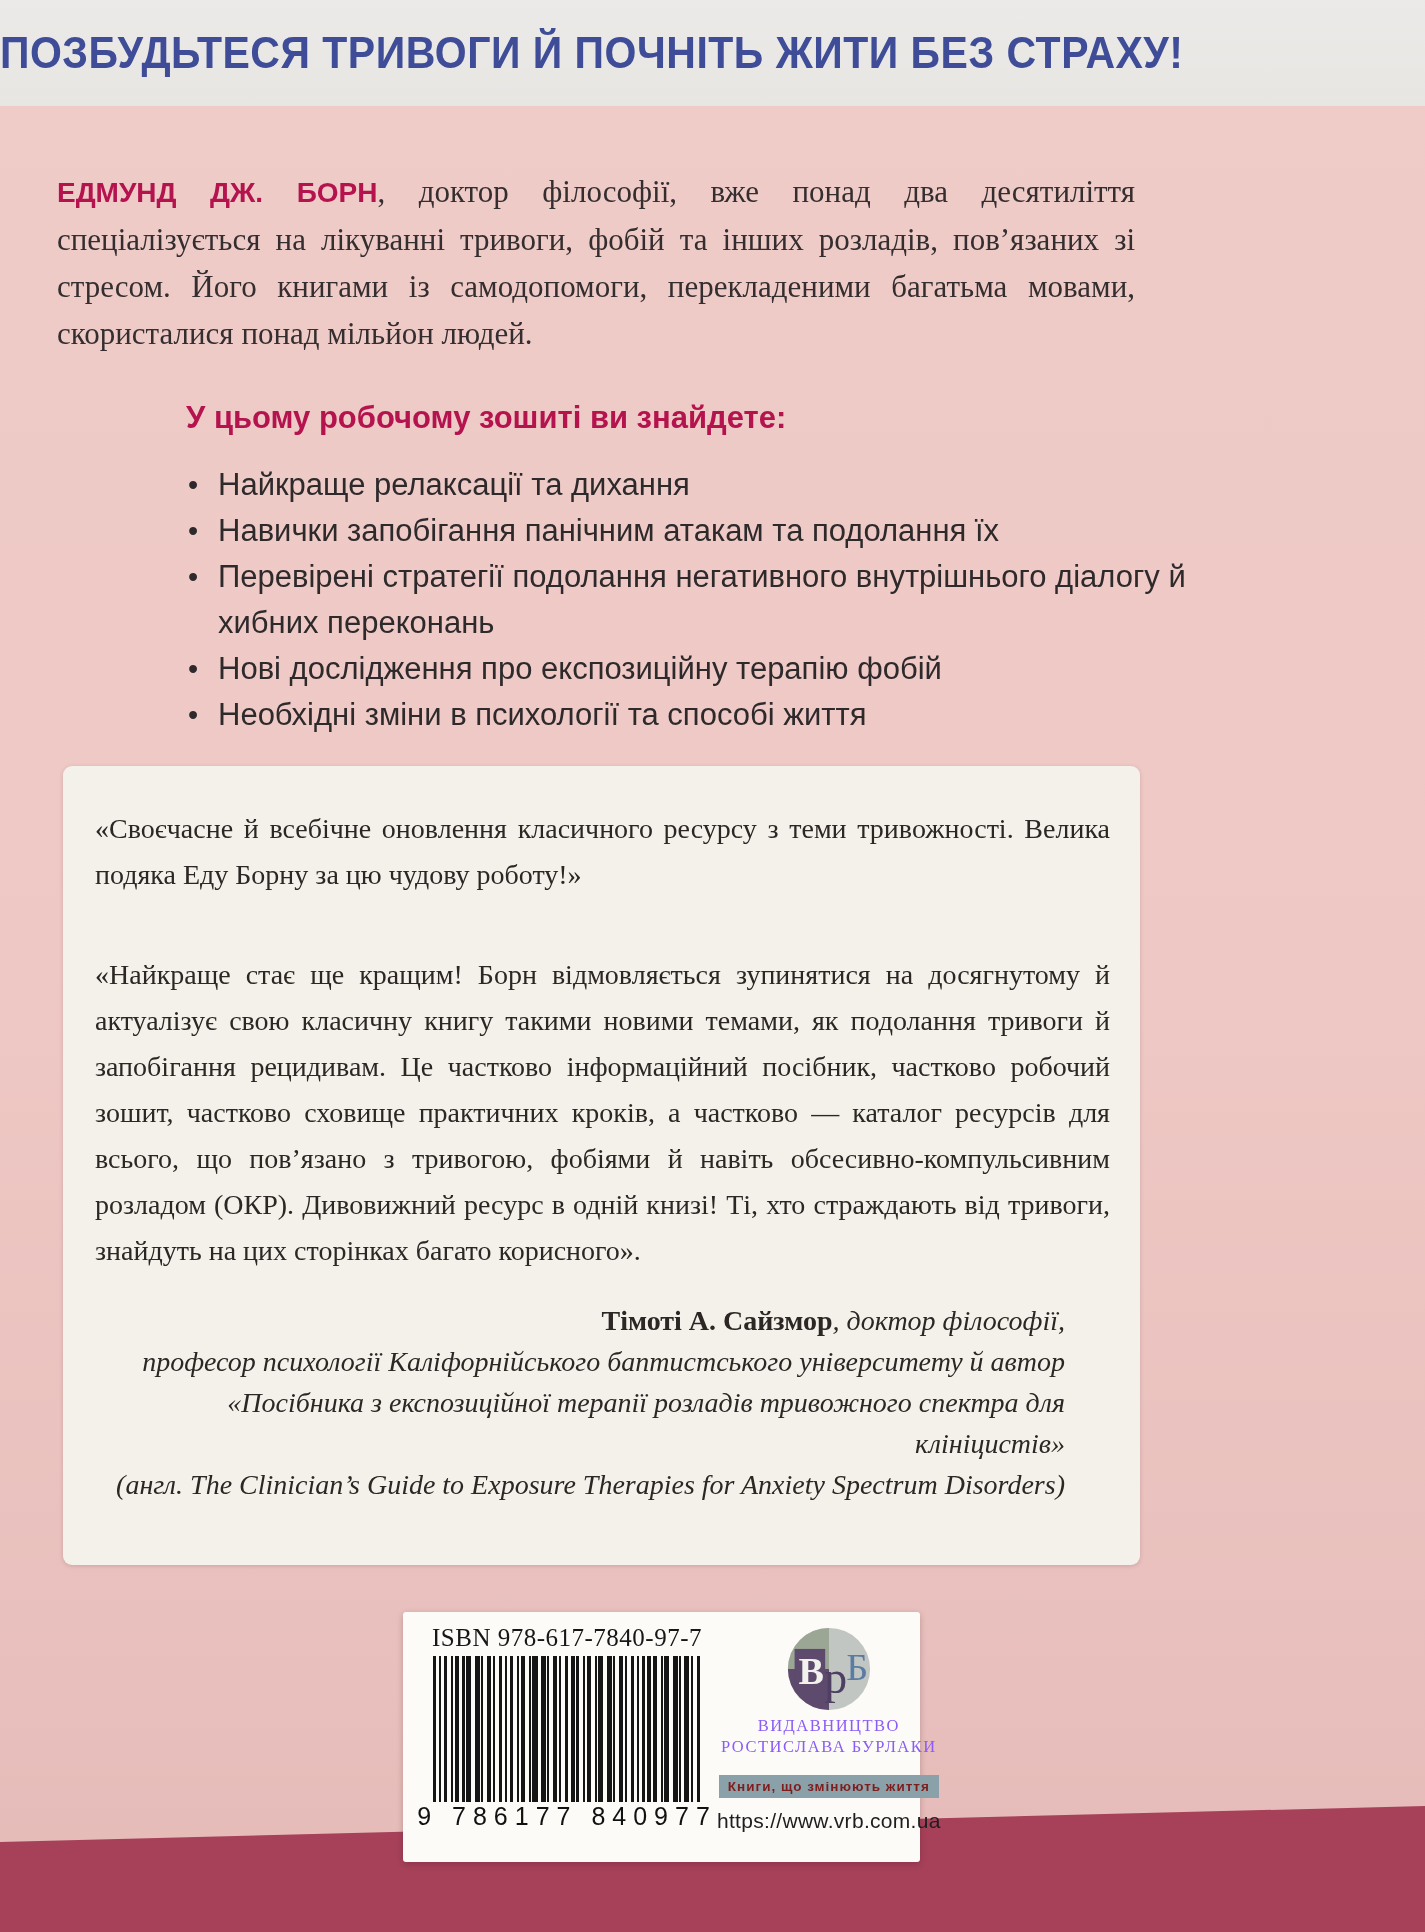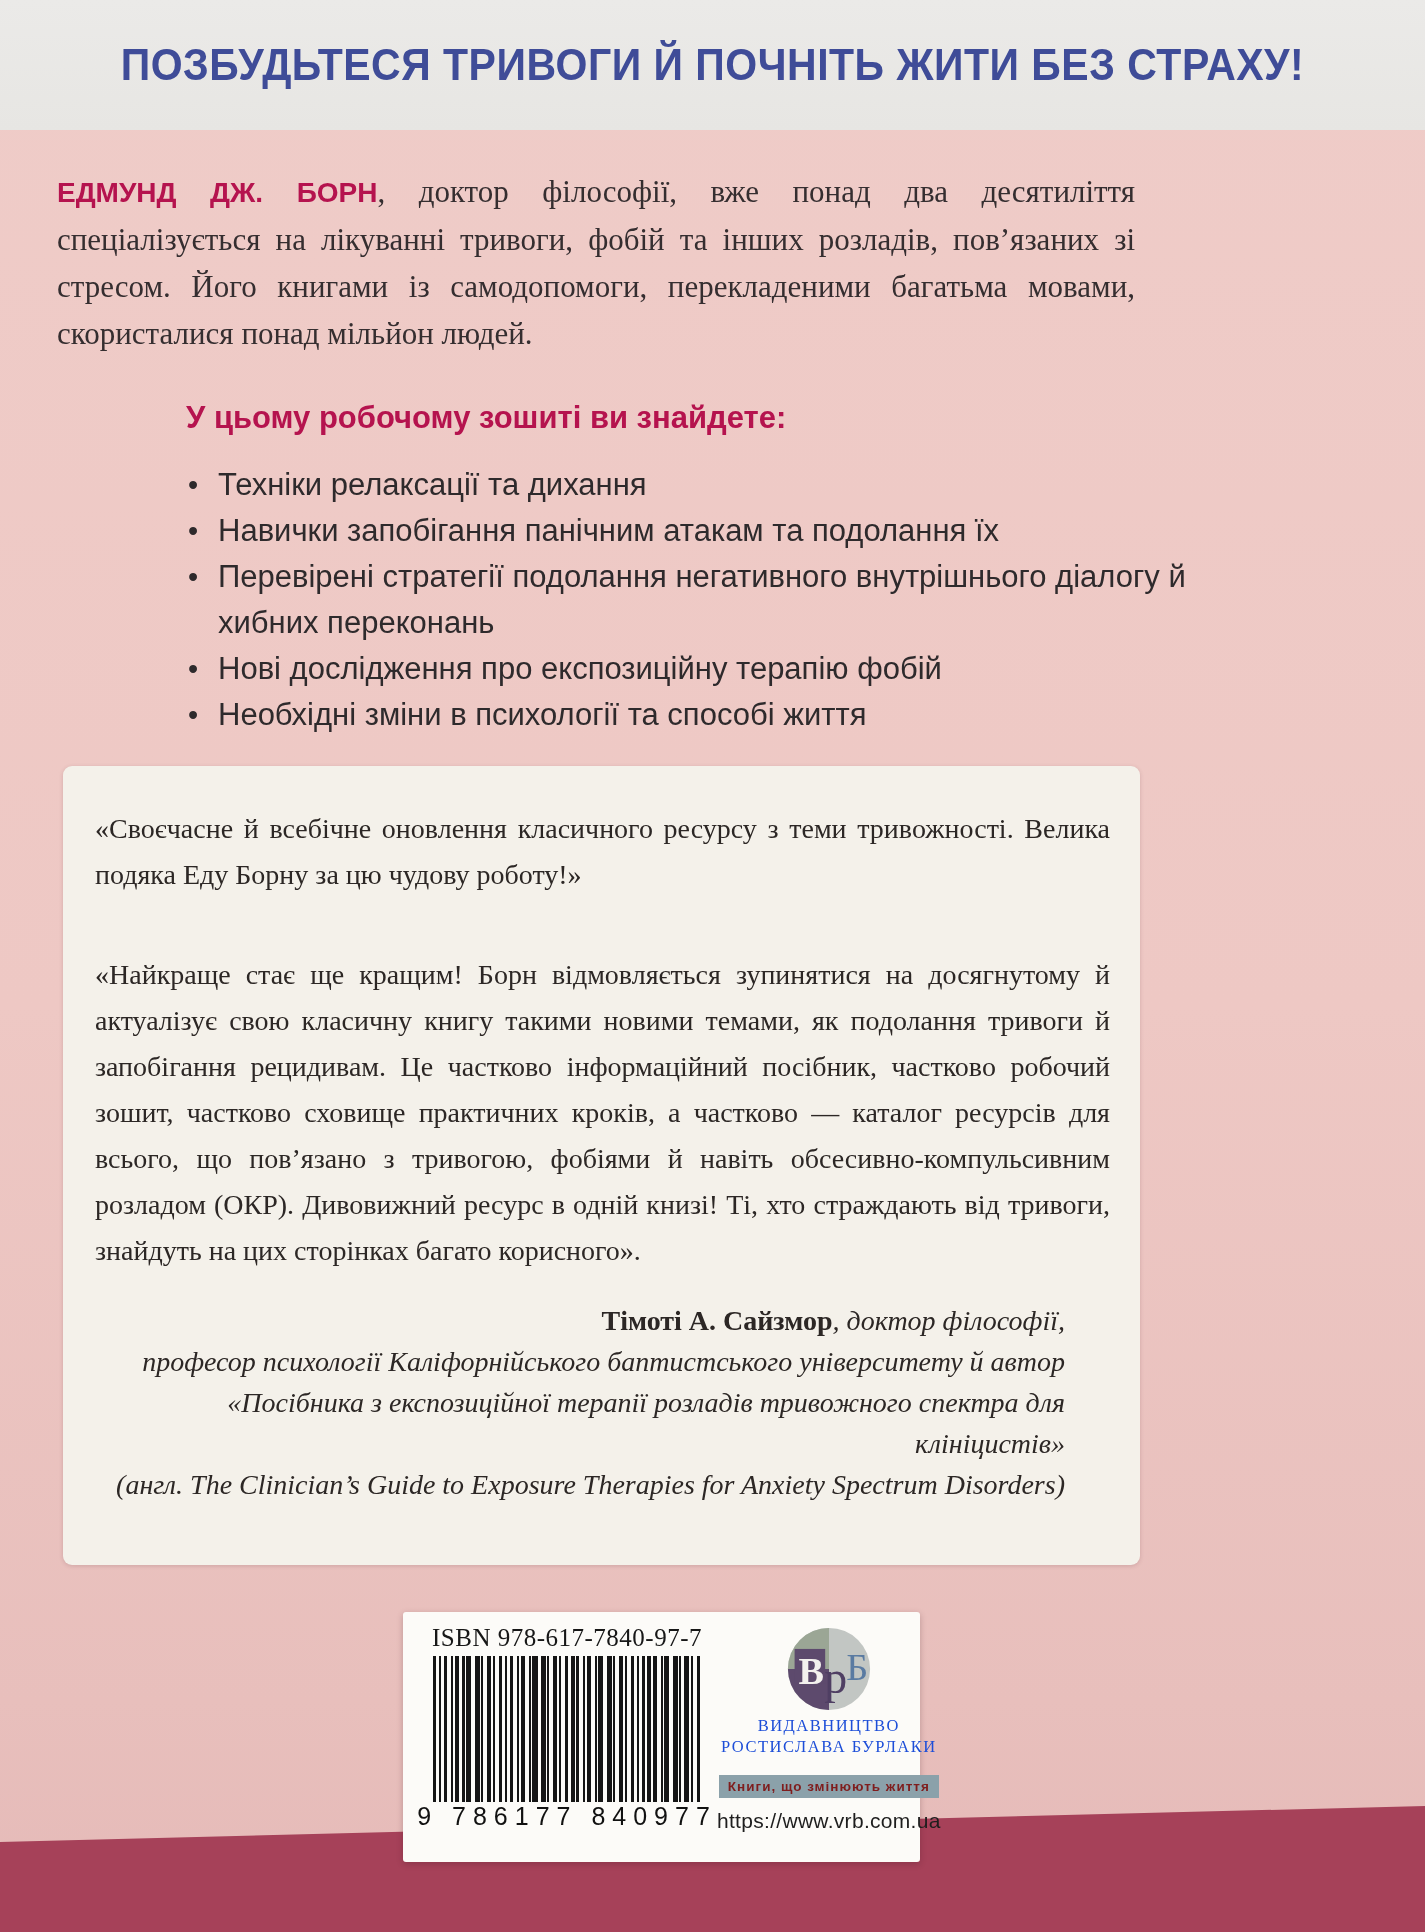--- a/index.html
+++ b/index.html
@@ -7,23 +7,23 @@
     position:relative;
     width:1425px;height:1932px;
     margin:0 auto;
     background:linear-gradient(180deg,#efccc8 0%,#eec8c4 52%,#e8bfbc 88%,#e5bab8 100%);
     overflow:hidden;
     font-family:"Liberation Serif", serif;
   }
 
   
   .banner{
-    position:absolute;left:0;top:0;width:100%;height:130px;
+    position:absolute;left:0;top:0;width:100%;height:106px;
     background:linear-gradient(180deg,#ebeae8 0%,#e7e6e3 100%);
-    display:flex;align-items:center;justify-content:center;
+    display:flex;align-items:center;
   }
   .banner-text{
     font-family:"Liberation Sans", sans-serif;
     font-weight:bold;font-size:41px;letter-spacing:.5px;
     color:#3f4c98;
     transform:scaleY(1.06);
     white-space:nowrap;
   }
 
   
@@ -112,21 +112,21 @@
   }
   .bc-right{
     flex:1;display:flex;flex-direction:column;align-items:center;justify-content:flex-start;
     padding-top:4px;
   }
   .vrb-logo{width:86px;height:86px;display:block;}
   .pub-name{
     margin-top:3px;text-align:center;
     font-family:"Liberation Serif", serif;
     font-size:16.5px;line-height:21px;letter-spacing:1.5px;
-    color:#1d4ed8;white-space:nowrap;
+    color:#8b5cf6;white-space:nowrap;
   }
   .pub-tagline{
     margin-top:18px;background:#8ba1aa;color:#7f1d1d;
     font-family:"Liberation Sans", sans-serif;
     font-weight:bold;font-size:13.5px;letter-spacing:1px;
     padding:4px 9px;white-space:nowrap;
   }
   .pub-url{
     margin-top:11px;
     font-family:"Liberation Sans", sans-serif;
@@ -140,21 +140,21 @@
 
   <header class="banner">
     <div class="banner-text">ПОЗБУДЬТЕСЯ ТРИВОГИ Й ПОЧНІТЬ ЖИТИ БЕЗ СТРАХУ!</div>
   </header>
 
   <p class="intro"><span class="intro-name">ЕДМУНД ДЖ. БОРН</span><span>, доктор філософії, вже понад два десятиліття спеціалізується на лікуванні тривоги, фобій та інших розладів, пов’язаних зі стресом. Його книгами із самодопомоги, перекладеними багатьма мовами, скористалися понад мільйон людей.</span></p>
 
   <h2 class="wb-heading">У цьому робочому зошиті ви знайдете:</h2>
 
   <ul class="bullets">
-    <li>Техніки релаксації та дихання</li>
+    <li>Найкраще релаксації та дихання</li>
     <li>Навички запобігання панічним атакам та подолання їх</li>
     <li>Перевірені стратегії подолання негативного внутрішнього діалогу й хибних переконань</li>
     <li>Нові дослідження про експозиційну терапію фобій</li>
     <li>Необхідні зміни в психології та способі життя</li>
   </ul>
 
   <section class="quote-box">
     <p class="quote">«Своєчасне й всебічне оновлення класичного ресурсу з теми тривожності. Велика подяка Еду Борну за цю чудову роботу!»</p>
 
     <p class="quote q2">«Найкраще стає ще кращим! Борн відмовляється зупинятися на досягнутому й актуалізує свою класичну книгу такими новими темами, як подолання тривоги й запобігання рецидивам. Це частково інформаційний посібник, частково робочий зошит, частково сховище практичних кроків, а частково — каталог ресурсів для всього, що пов’язано з тривогою, фобіями й навіть обсесивно-компульсивним розладом (ОКР). Дивовижний ресурс в одній книзі! Ті, хто страждають від тривоги, знайдуть на цих сторінках багато корисного».</p>

